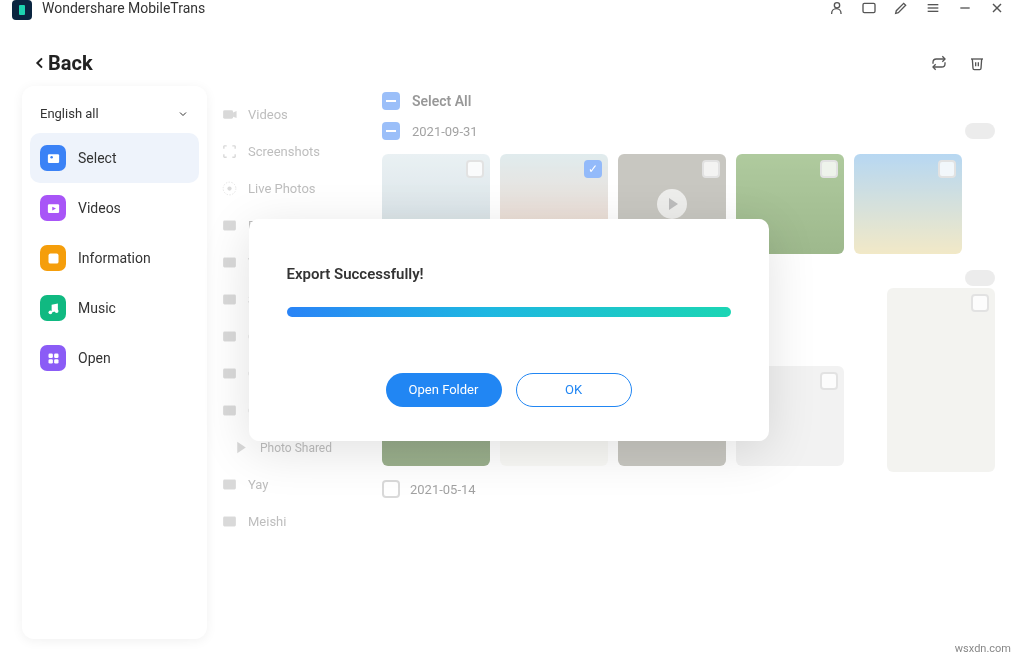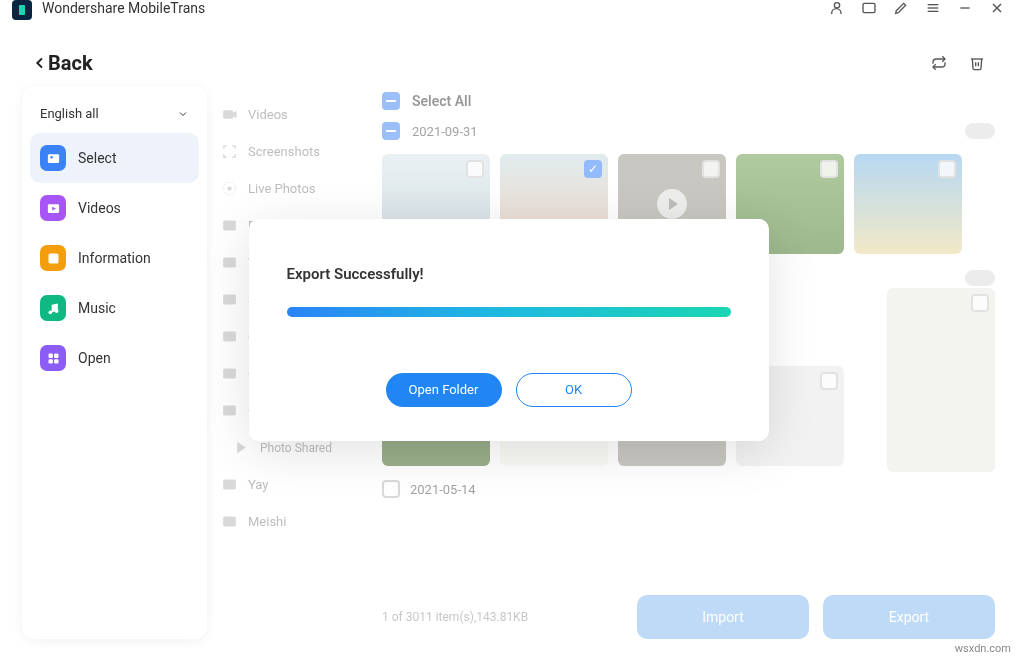--- a/index.html
+++ b/index.html
@@ -337,29 +337,20 @@
       <div class="thumb cable">
           <div class="chk"></div>
         </div>
     </div>
 
     <div class="date2">
       <div class="chk-sq"></div>
       <span class="date-label">2021-05-14</span>
     </div>
 
-    <div class="footer-row">
-      <span class="status-text">1 of 3011 item(s),143.81KB</span>
-      <div class="big-btn imp">
-          <span>Import</span>
-        </div>
-      <div class="big-btn exp">
-          <span>Export</span>
-        </div>
-    </div>
   </div>
 
 </div>
 
 <div class="overlay">
   <div class="modal">
     <div class="modal-title">Export Successfully!</div>
     <div class="progress"></div>
     <div class="modal-btns">
       <div class="m-btn primary">

